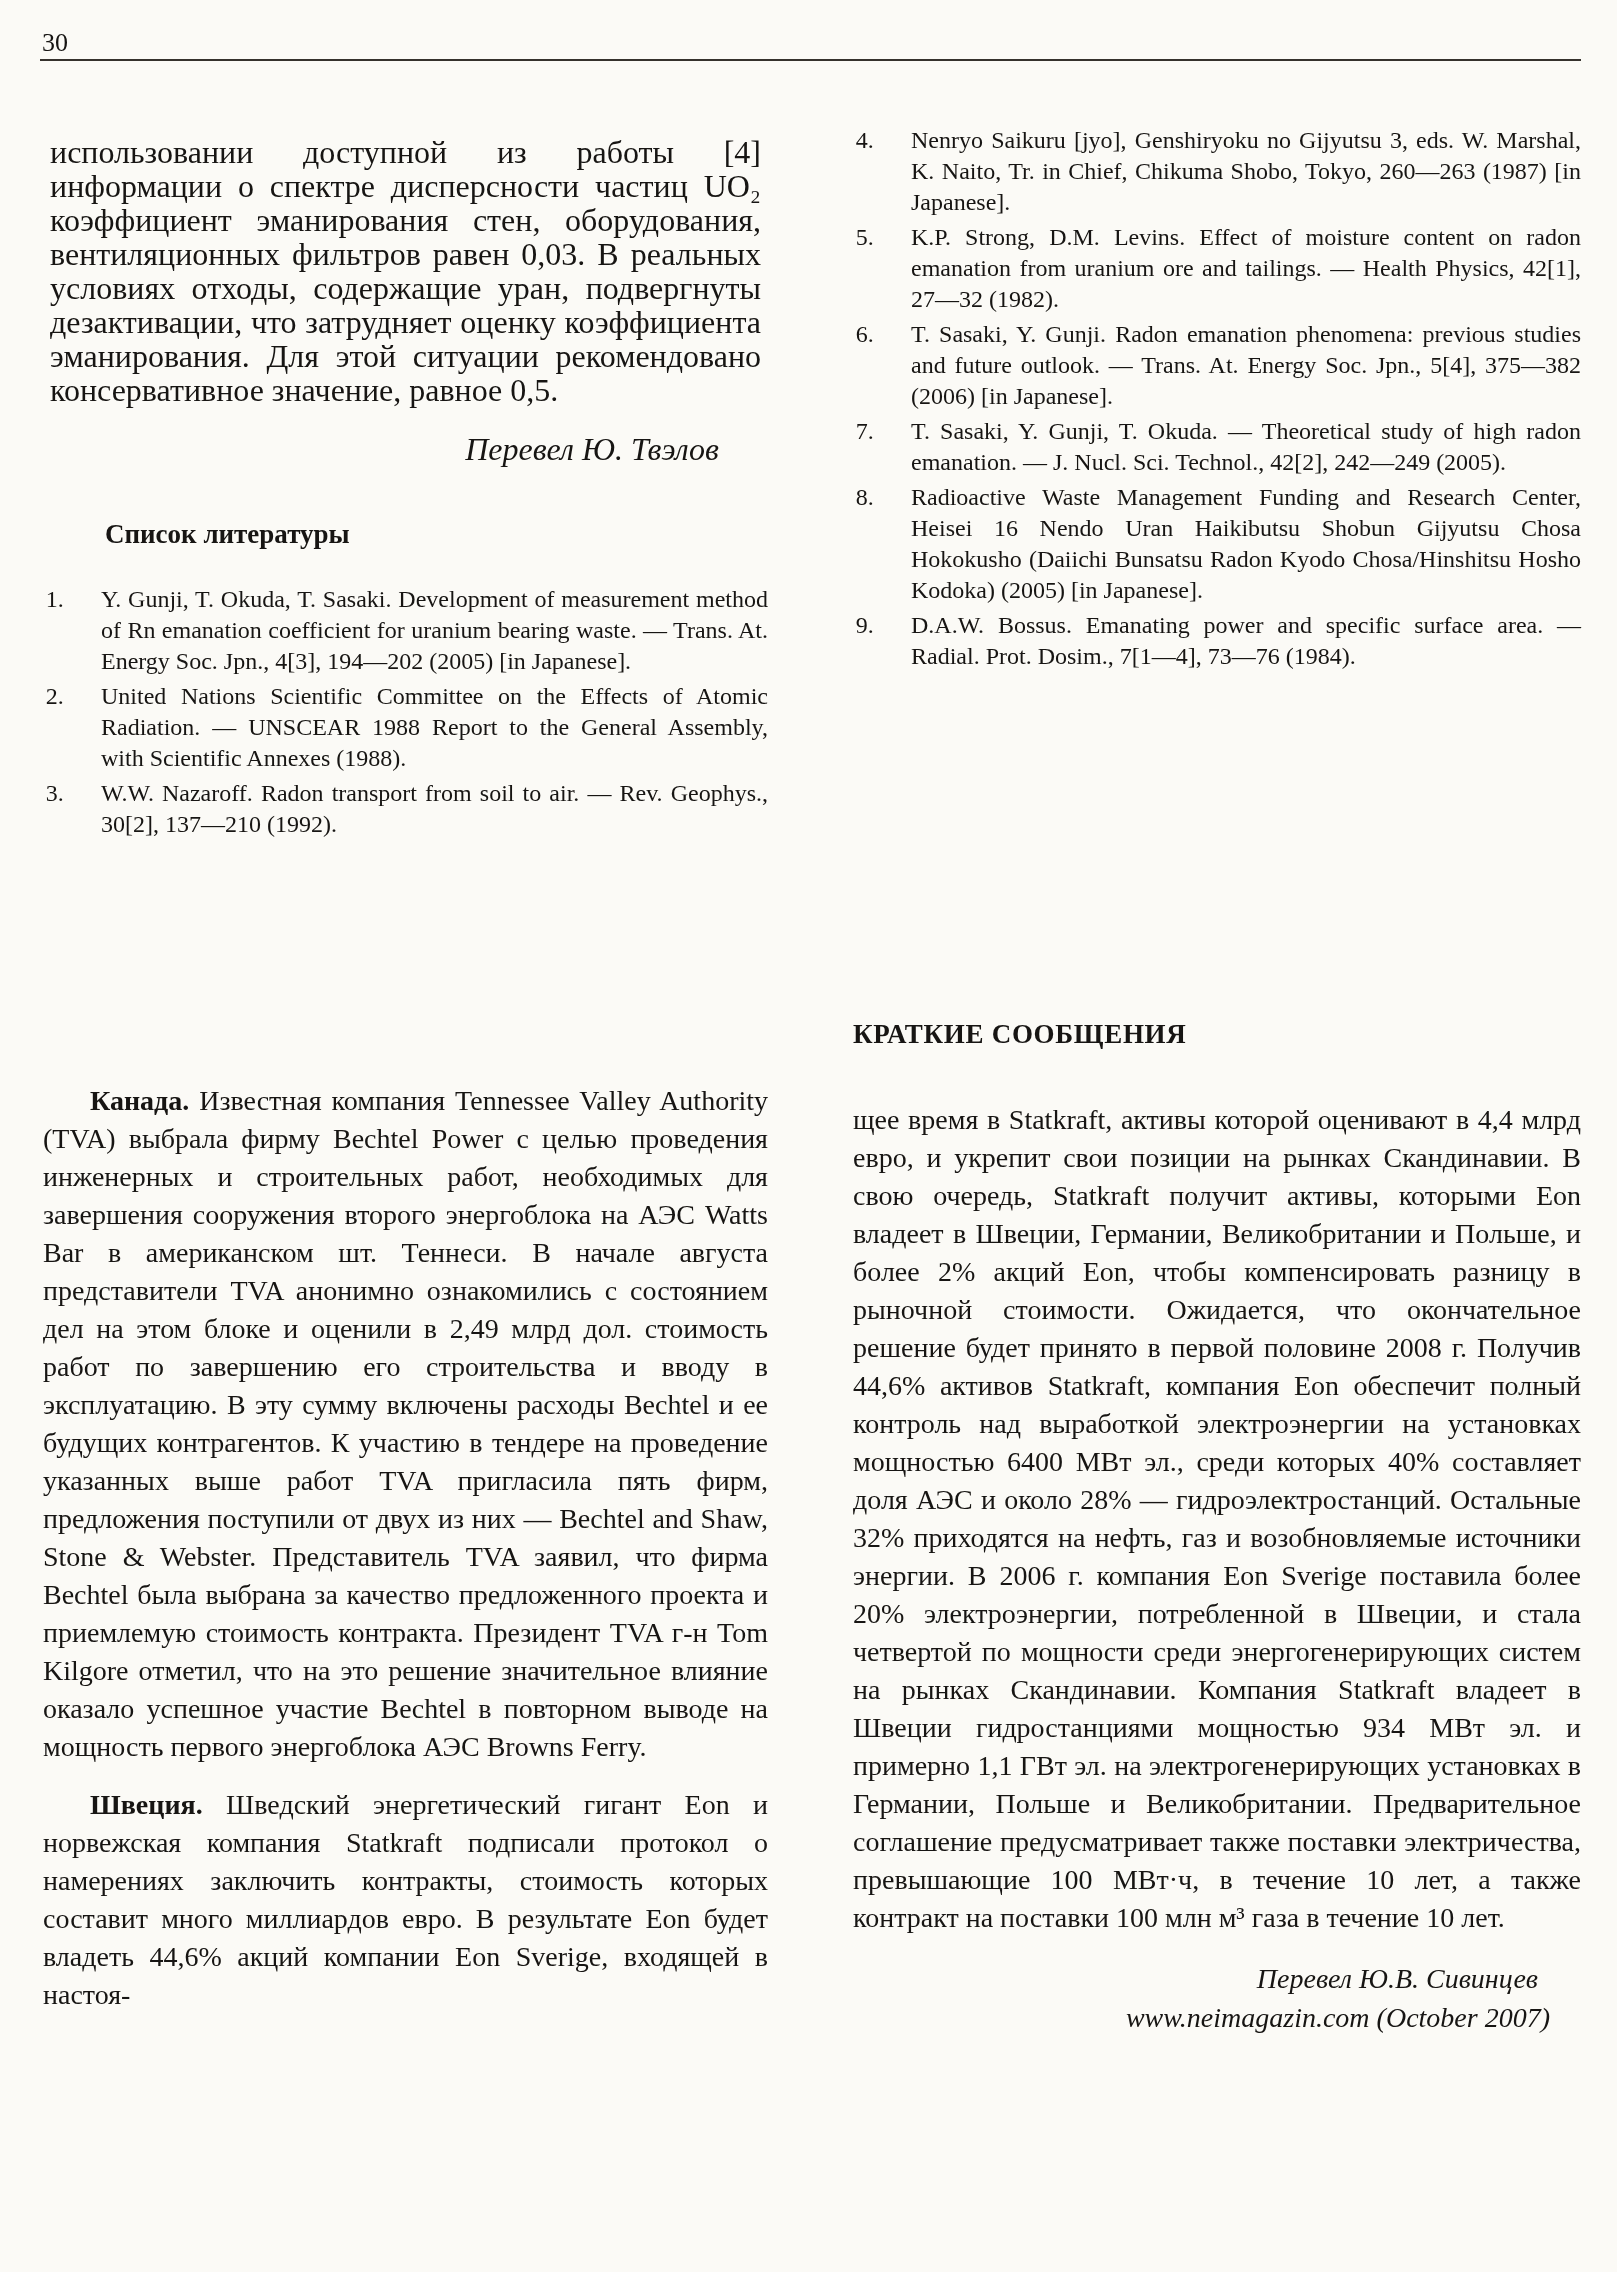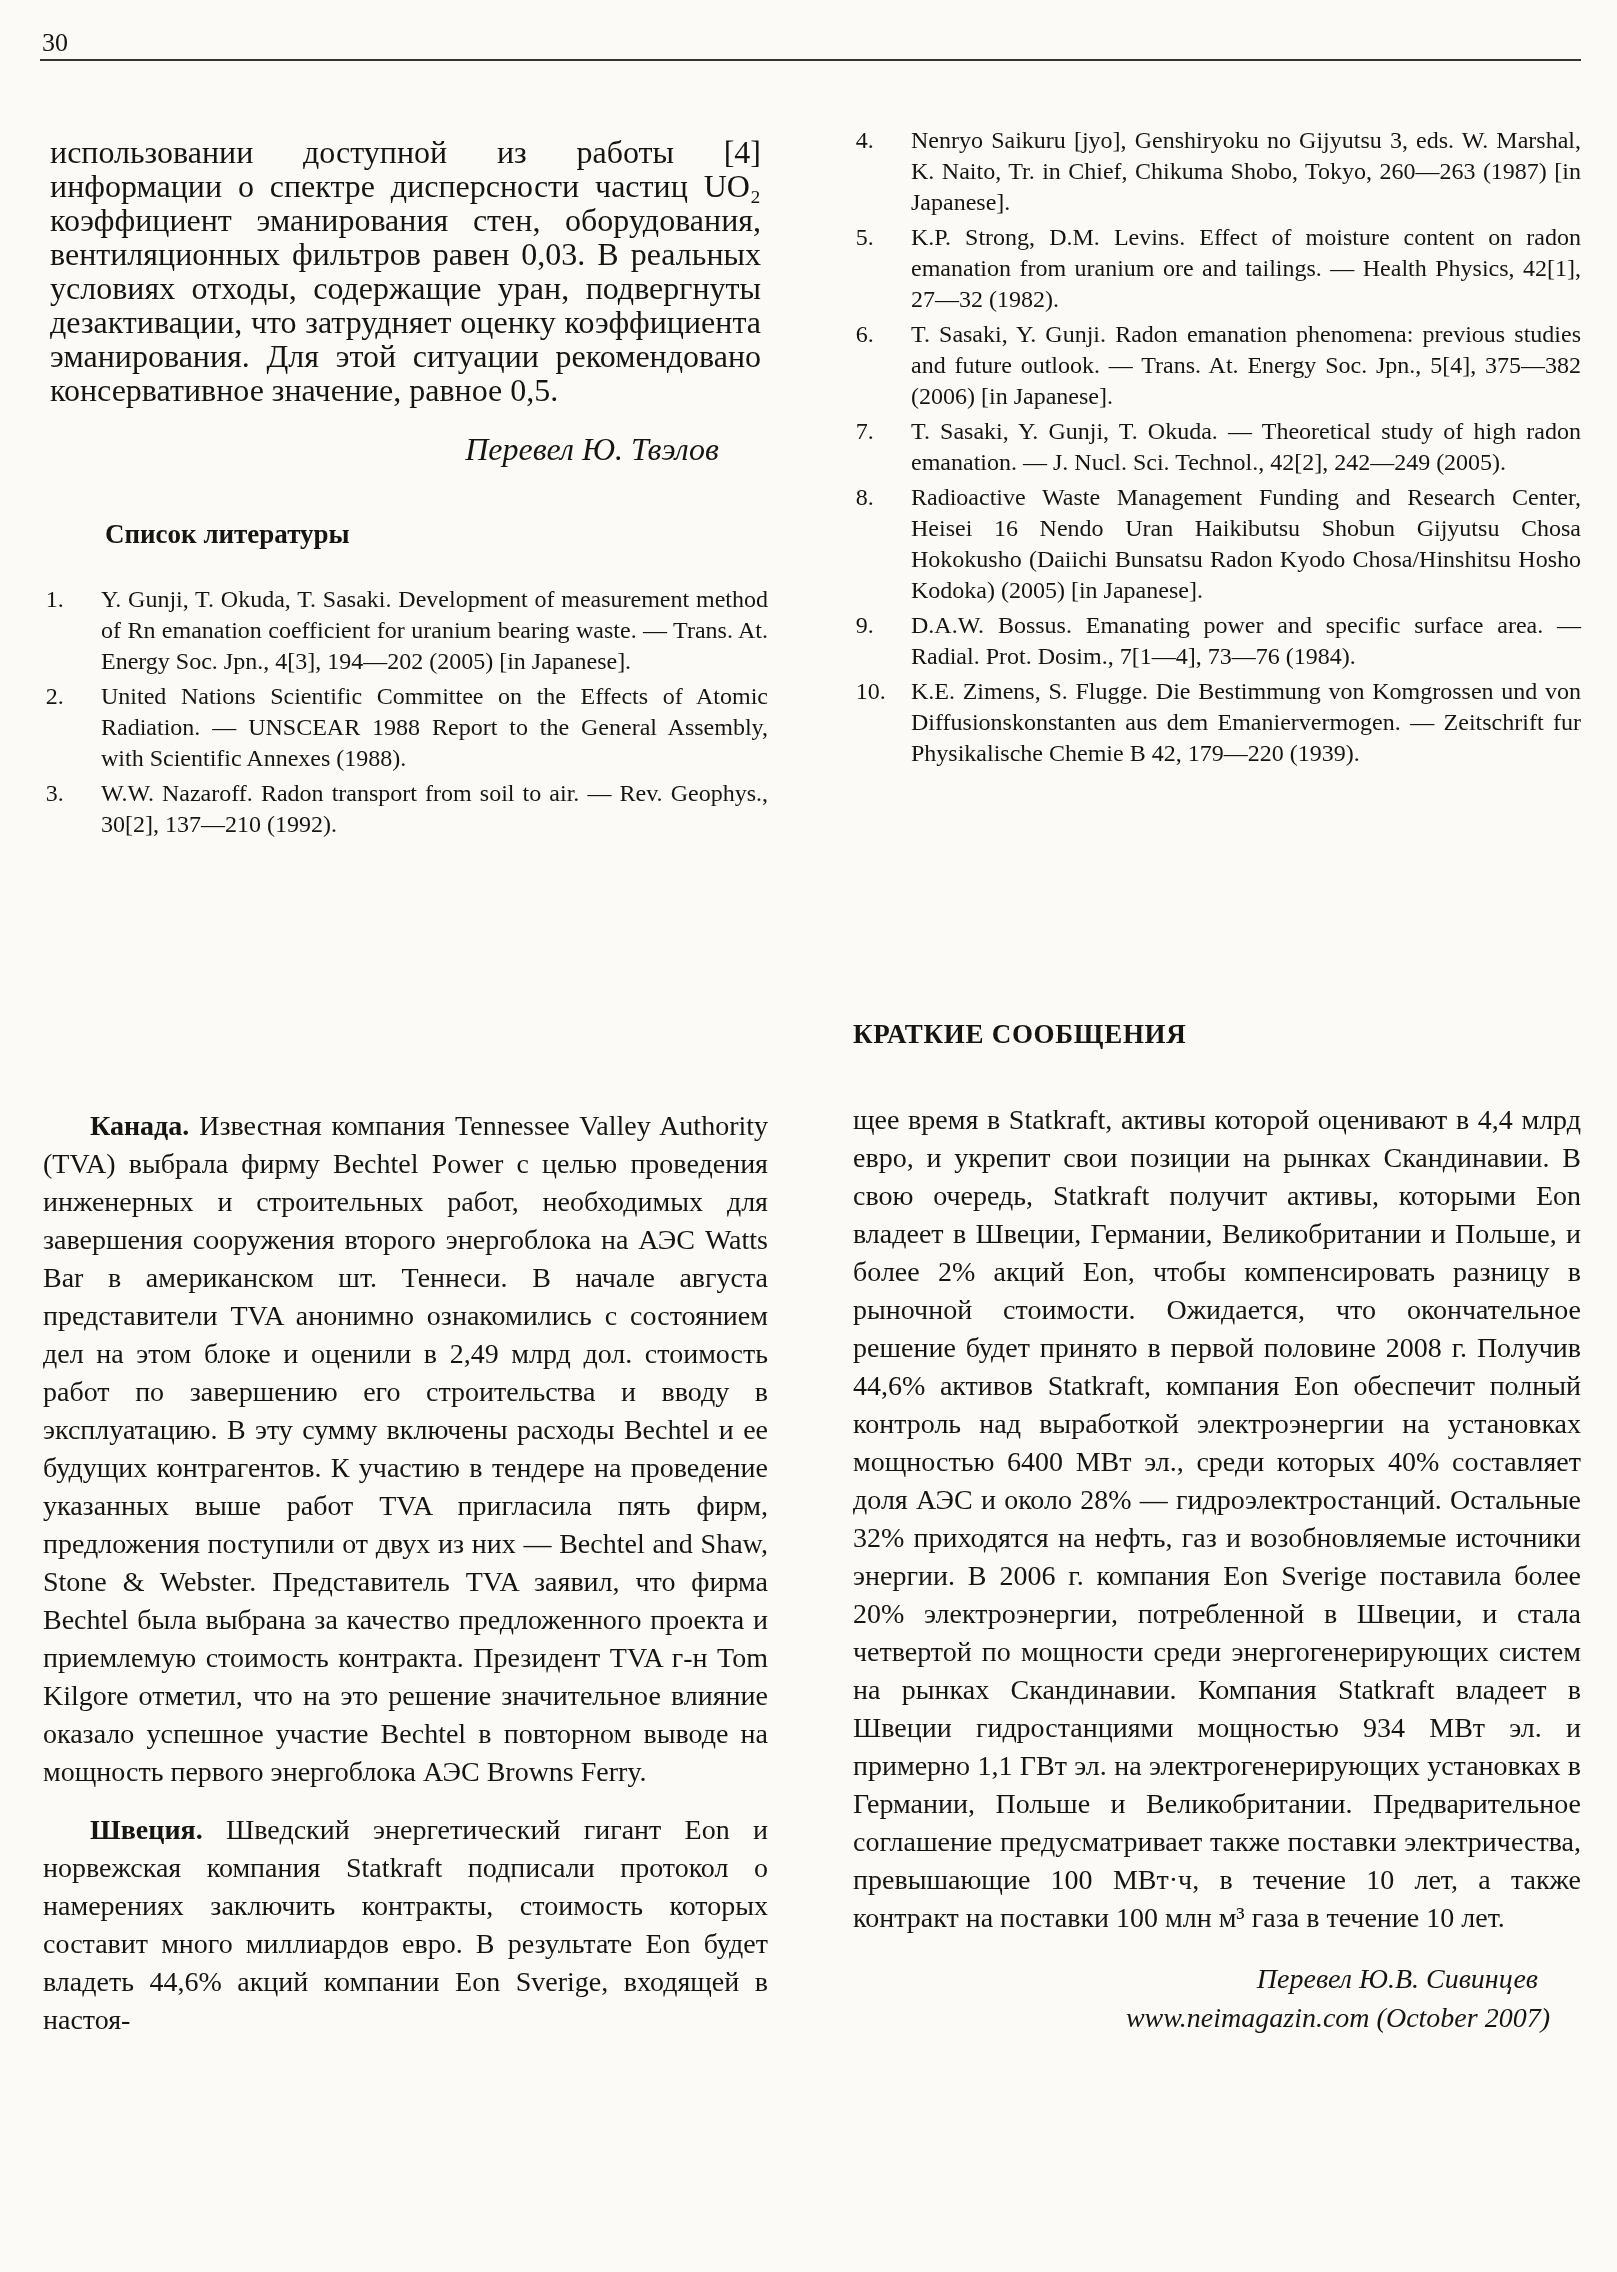--- a/index.html
+++ b/index.html
@@ -19,21 +19,21 @@
     display: flex; justify-content: space-between; align-items: flex-start;
     font-size: 26px;
   }
   .header-rule {
     position: absolute;
     top: 59px; left: 40px; width: 1541px;
     border-top: 2px solid #35312c;
   }
   .top-left  { position: absolute; left: 43px;  top: 128px;  width: 725px; }
   .top-right { position: absolute; left: 853px; top: 125px; width: 728px; }
-  .news-left { position: absolute; left: 43px;  top: 1107px; width: 725px; }
+  .news-left { position: absolute; left: 43px;  top: 1082px; width: 725px; }
   .brief-right { position: absolute; left: 853px; top: 1019px; width: 728px; }
 
   .body-par {
     font-size: 32px; line-height: 34px;
     text-align: justify; margin: 7px;
   }
   .translator-line {
     font-size: 32px; font-style: italic;
     text-align: right; padding-right: 49px;
     margin: 24px 0 0;
@@ -127,24 +127,20 @@
         <span class="ref-text">T. Sasaki, Y. Gunji, T. Okuda. — Theoretical study of high radon emanation. — J. Nucl. Sci. Technol., 42[2], 242—249 (2005).</span>
       </div>
       <div class="ref">
         <span class="ref-num">8.</span>
         <span class="ref-text">Radioactive Waste Management Funding and Research Center, Heisei 16 Nendo Uran Haikibutsu Shobun Gijyutsu Chosa Hokokusho (Daiichi Bunsatsu Radon Kyodo Chosa/Hinshitsu Hosho Kodoka) (2005) [in Japanese].</span>
       </div>
       <div class="ref">
         <span class="ref-num">9.</span>
         <span class="ref-text">D.A.W. Bossus. Emanating power and specific surface area. — Radial. Prot. Dosim., 7[1—4], 73—76 (1984).</span>
       </div>
-      <div class="ref">
-        <span class="ref-num">10.</span>
-        <span class="ref-text">K.E. Zimens, S. Flugge. Die Bestimmung von Komgrossen und von Diffusionskonstanten aus dem Emaniervermogen. — Zeitschrift fur Physikalische Chemie B 42, 179—220 (1939).</span>
-      </div>
     </div>
   </div>
 
   <div class="news-left">
     <p class="news-par">
       <span class="lead">Канада.</span>
       <span>Известная компания Tennessee Valley Authority (TVA) выбрала фирму Bechtel Power с целью проведения инженерных и строительных работ, необходимых для завершения сооружения второго энергоблока на АЭС Watts Bar в американском шт. Теннеси. В начале августа представители TVA анонимно ознакомились с состоянием дел на этом блоке и оценили в 2,49 млрд дол. стоимость работ по завершению его строительства и вводу в эксплуатацию. В эту сумму включены расходы Bechtel и ее будущих контрагентов. К участию в тендере на проведение указанных выше работ TVA пригласила пять фирм, предложения поступили от двух из них — Bechtel and Shaw, Stone &amp; Webster. Представитель TVA заявил, что фирма Bechtel была выбрана за качество предложенного проекта и приемлемую стоимость контракта. Президент TVA г-н Tom Kilgore отметил, что на это решение значительное влияние оказало успешное участие Bechtel в повторном выводе на мощность первого энергоблока АЭС Browns Ferry.</span>
     </p>
     <p class="news-par">
       <span class="lead">Швеция.</span>

